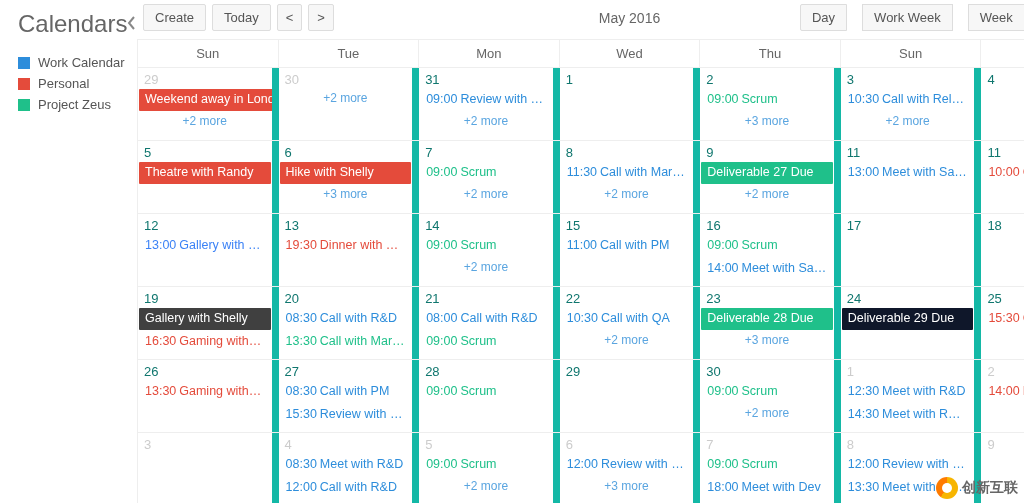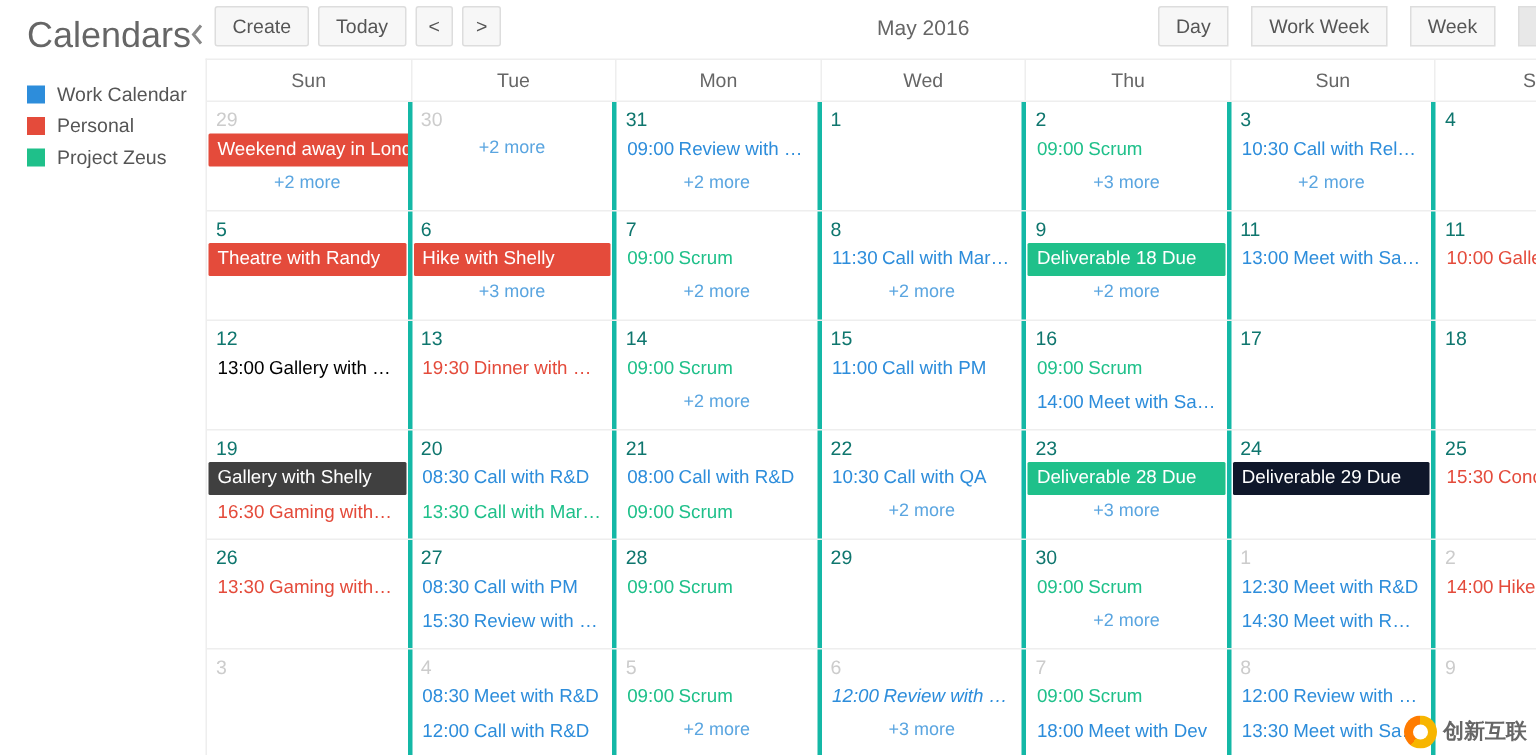--- a/index.html
+++ b/index.html
@@ -100,21 +100,21 @@
   border-right: 1px solid #eee;
 }
 .weeks {}
 .week-row {
   display: flex;
   border-top: 1px solid #eee;
 }
 .day-cell {
   flex: 1;
   min-height: 72px;
-  border-right: 3px solid #14b8a6;
+  border-right: 7px solid #14b8a6;
   position: relative;
   padding-bottom: 2px;
   overflow: hidden;
 }
 .day-num {
   font-size: 13px;
   color: #0f766e;
   padding: 4px 6px 2px 6px;
 }
 .day-num.out { color: #ccc; }
@@ -263,36 +263,36 @@
               <div class="evt" style="color: rgb(31, 192, 138);"><span class="t">09:00</span><span>Scrum</span></div>
               <div class="more">+2 more</div>
             </div>
             <div class="day-cell">
               <div class="day-num">8</div>
               <div class="evt" style="color: rgb(45, 141, 219);"><span class="t">11:30</span><span>Call with Marketi…</span></div>
               <div class="more">+2 more</div>
             </div>
             <div class="day-cell">
               <div class="day-num">9</div>
-              <div class="evt block" style="background: rgb(31, 192, 138);">Deliverable 18 Due</div>
+              <div class="evt block" style="background: rgb(31, 192, 138);">Deliverable 27 Due</div>
               <div class="more">+2 more</div>
             </div>
             <div class="day-cell">
               <div class="day-num">11</div>
               <div class="evt" style="color: rgb(45, 141, 219);"><span class="t">13:00</span><span>Meet with Sales</span></div>
             </div>
             <div class="day-cell">
               <div class="day-num">11</div>
               <div class="evt" style="color: rgb(228, 75, 59);"><span class="t">10:00</span><span>Gallery with Elena</span></div>
             </div>
           </div>
           <div class="week-row">
             <div class="day-cell">
               <div class="day-num">12</div>
-              <div class="evt" style="color: #000000;"><span class="t">13:00</span><span>Gallery with Fred</span></div>
+              <div class="evt" style="color: #3b82f6;"><span class="t">13:00</span><span>Gallery with Fred</span></div>
             </div>
             <div class="day-cell">
               <div class="day-num">13</div>
               <div class="evt" style="color: rgb(228, 75, 59);"><span class="t">19:30</span><span>Dinner with Mitch</span></div>
             </div>
             <div class="day-cell">
               <div class="day-num">14</div>
               <div class="evt" style="color: rgb(31, 192, 138);"><span class="t">09:00</span><span>Scrum</span></div>
               <div class="more">+2 more</div>
             </div>
@@ -388,21 +388,21 @@
               <div class="evt" style="color: rgb(45, 141, 219);"><span class="t">08:30</span><span>Meet with R&amp;D</span></div>
               <div class="evt" style="color: rgb(45, 141, 219);"><span class="t">12:00</span><span>Call with R&amp;D</span></div>
             </div>
             <div class="day-cell">
               <div class="day-num out">5</div>
               <div class="evt" style="color: rgb(31, 192, 138);"><span class="t">09:00</span><span>Scrum</span></div>
               <div class="more">+2 more</div>
             </div>
             <div class="day-cell">
               <div class="day-num out">6</div>
-              <div class="evt" style="color: rgb(45, 141, 219); font-style: italic;"><span class="t">12:00</span><span>Review with PM</span></div>
+              <div class="evt" style="color: rgb(45, 141, 219);"><span class="t">12:00</span><span>Review with PM</span></div>
               <div class="more">+3 more</div>
             </div>
             <div class="day-cell">
               <div class="day-num out">7</div>
               <div class="evt" style="color: rgb(31, 192, 138);"><span class="t">09:00</span><span>Scrum</span></div>
               <div class="evt" style="color: rgb(45, 141, 219);"><span class="t">18:00</span><span>Meet with Dev</span></div>
             </div>
             <div class="day-cell">
               <div class="day-num out">8</div>
               <div class="evt" style="color: rgb(45, 141, 219);"><span class="t">12:00</span><span>Review with Dev…</span></div>

